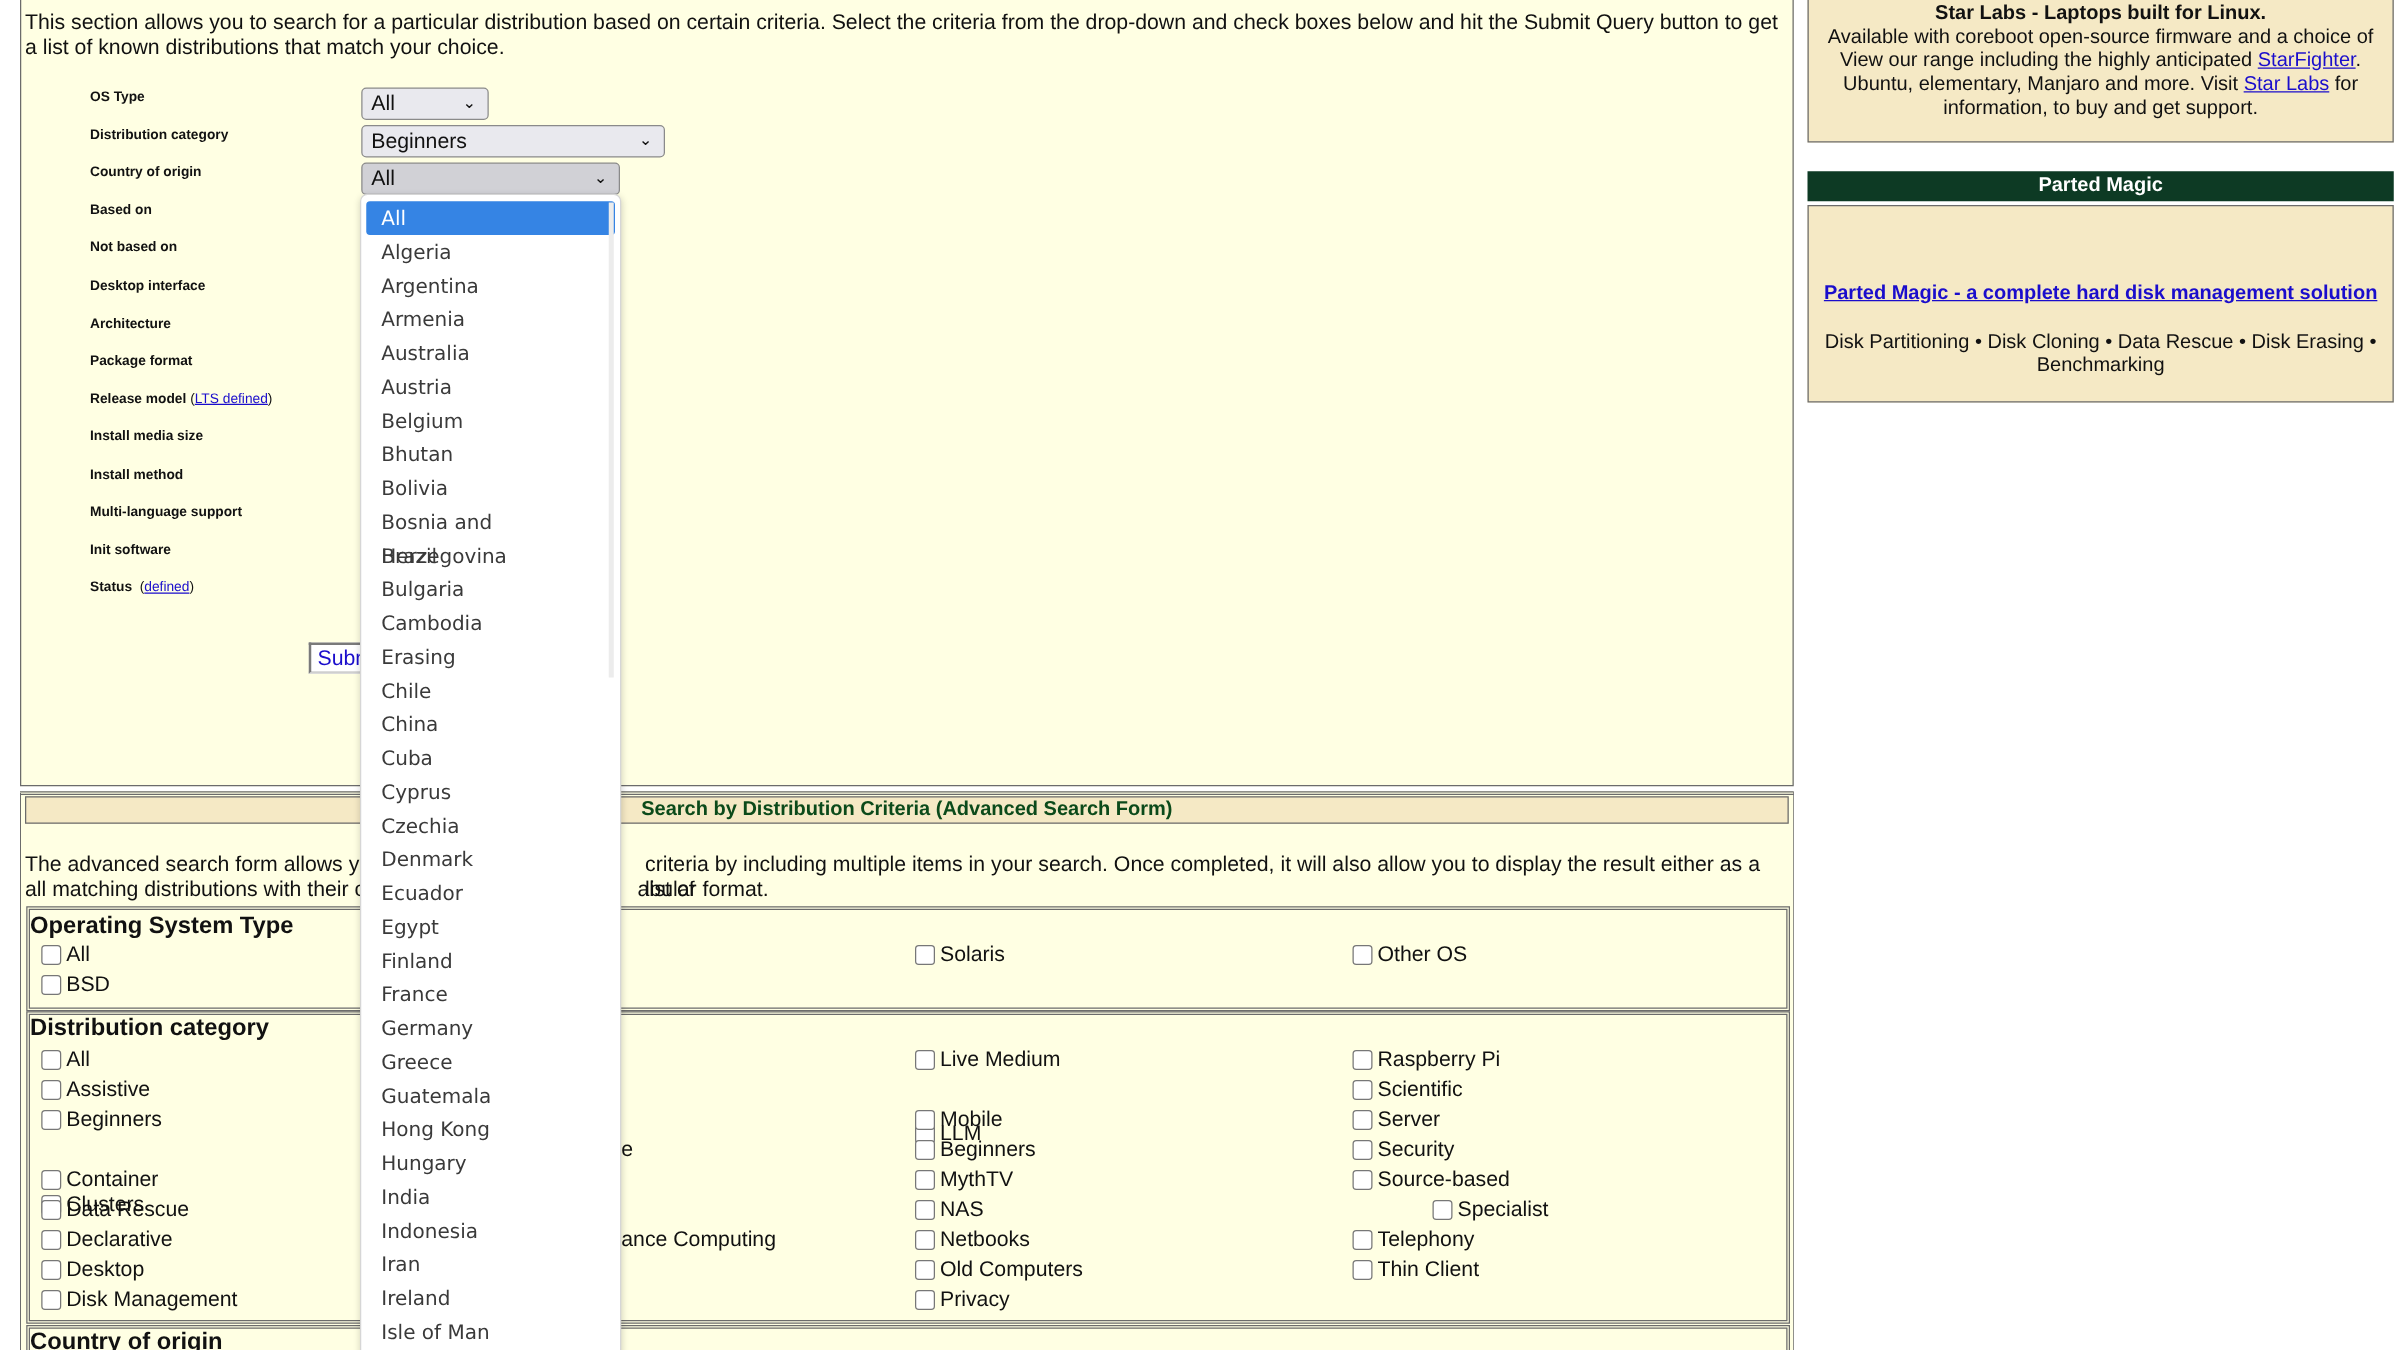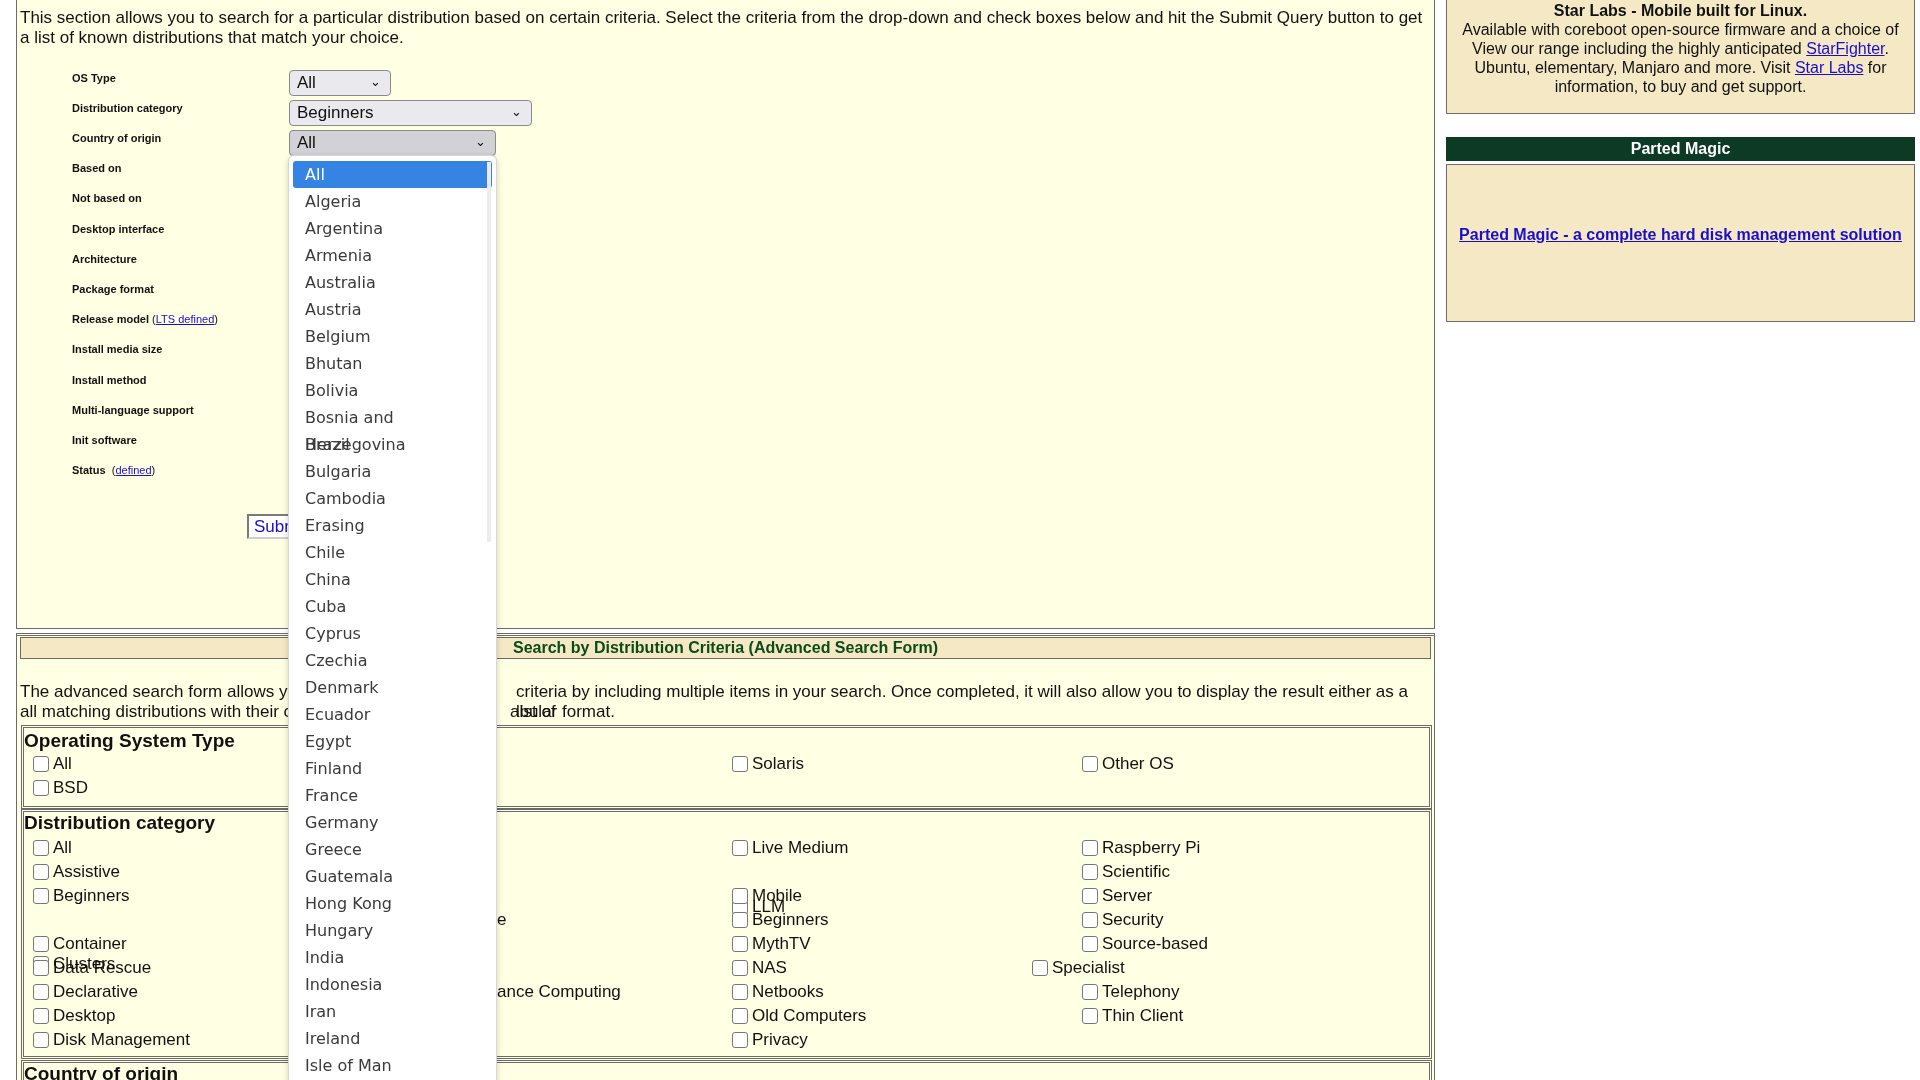--- a/index.html
+++ b/index.html
@@ -247,54 +247,55 @@
     <span>Server</span>
   </label>
 <label class="cb" style="left:1082px; top:910px">
     <span class="box"></span>
     <span>Security</span>
   </label>
 <label class="cb" style="left:1082px; top:934px">
     <span class="box"></span>
     <span>Source-based</span>
   </label>
-<label class="cb" style="left:1032px; top:958px">
+<label class="cb" style="left:1146px; top:958px">
     <span class="box"></span>
     <span>Specialist</span>
   </label>
 <label class="cb" style="left:1082px; top:982px">
     <span class="box"></span>
     <span>Telephony</span>
   </label>
 <label class="cb" style="left:1082px; top:1006px">
     <span class="box"></span>
     <span>Thin Client</span>
   </label>
 
 <div class="group-box" style="top:1062px; height:40px;">
   <div class="group-title" style="top:0px">Country of origin</div>
 </div>
 
 <div class="side-box" style="top:-4px; height:118px; padding-top:4px;">
-  <div style="font-weight:bold">Star Labs - Mobile built for Linux.</div>
+  <div style="font-weight:bold">Star Labs - Laptops built for Linux.</div>
   <div>Available with coreboot open-source firmware and a choice of</div>
   <div>
     <span>View our range including the highly anticipated </span><a href="#">StarFighter</a><span>.</span>
   </div>
   <div>
     <span>Ubuntu, elementary, Manjaro and more. Visit </span><a href="#">Star Labs</a><span> for</span>
   </div>
   <div>information, to buy and get support.</div>
 </div>
 
 <div class="side-header">Parted Magic</div>
 <div class="side-box" style="top:164px; height:158px;">
   <div style="position:absolute; left:0; right:0; top:60px; font-weight:bold;">
     <a href="#">Parted Magic - a complete hard disk management solution</a>
   </div>
+  <div style="position:absolute; left:12px; right:12px; top:99px;">Disk Partitioning • Disk Cloning • Data Rescue • Disk Erasing • Benchmarking</div>
 </div>
 
 <div class="dropdown">
   <div style="height:5px"></div>
   <div id="dd-items">
       <div class="dd-item selected">All</div>
       <div class="dd-item">Algeria</div>
       <div class="dd-item">Argentina</div>
       <div class="dd-item">Armenia</div>
       <div class="dd-item">Australia</div>

